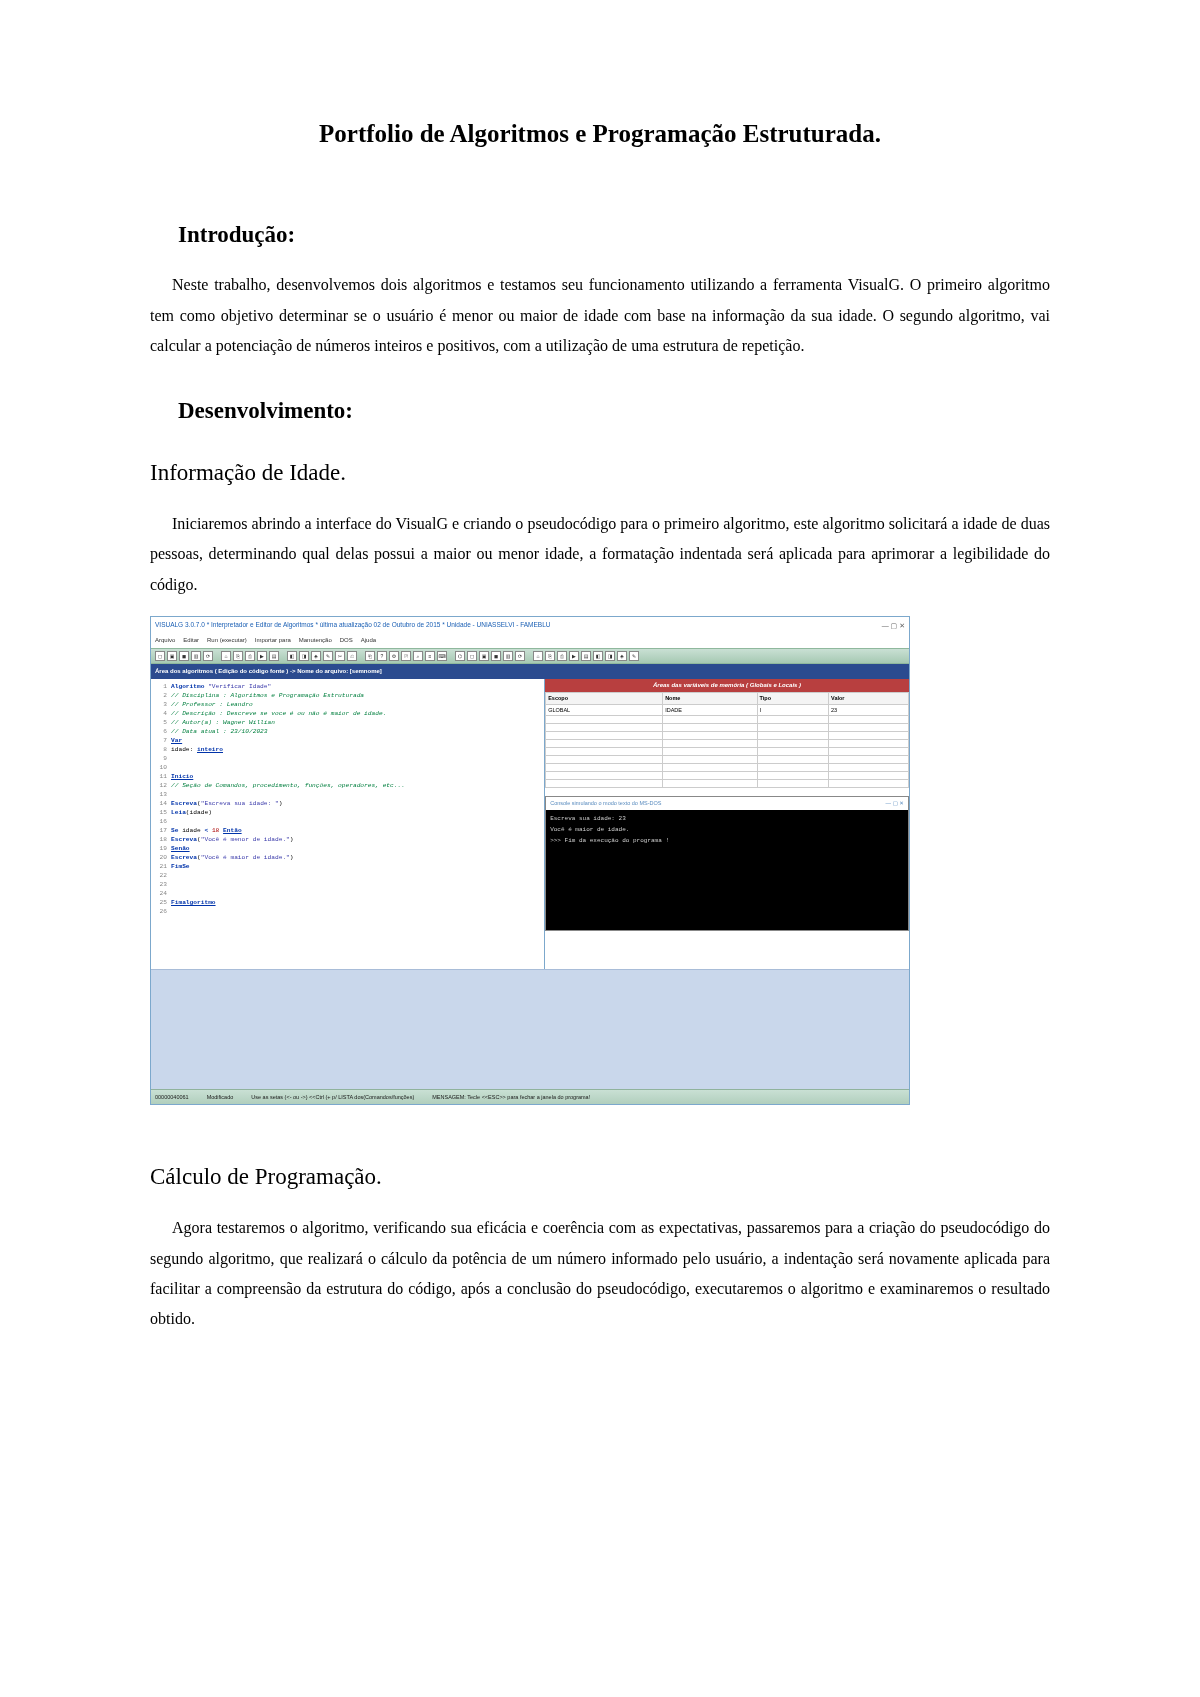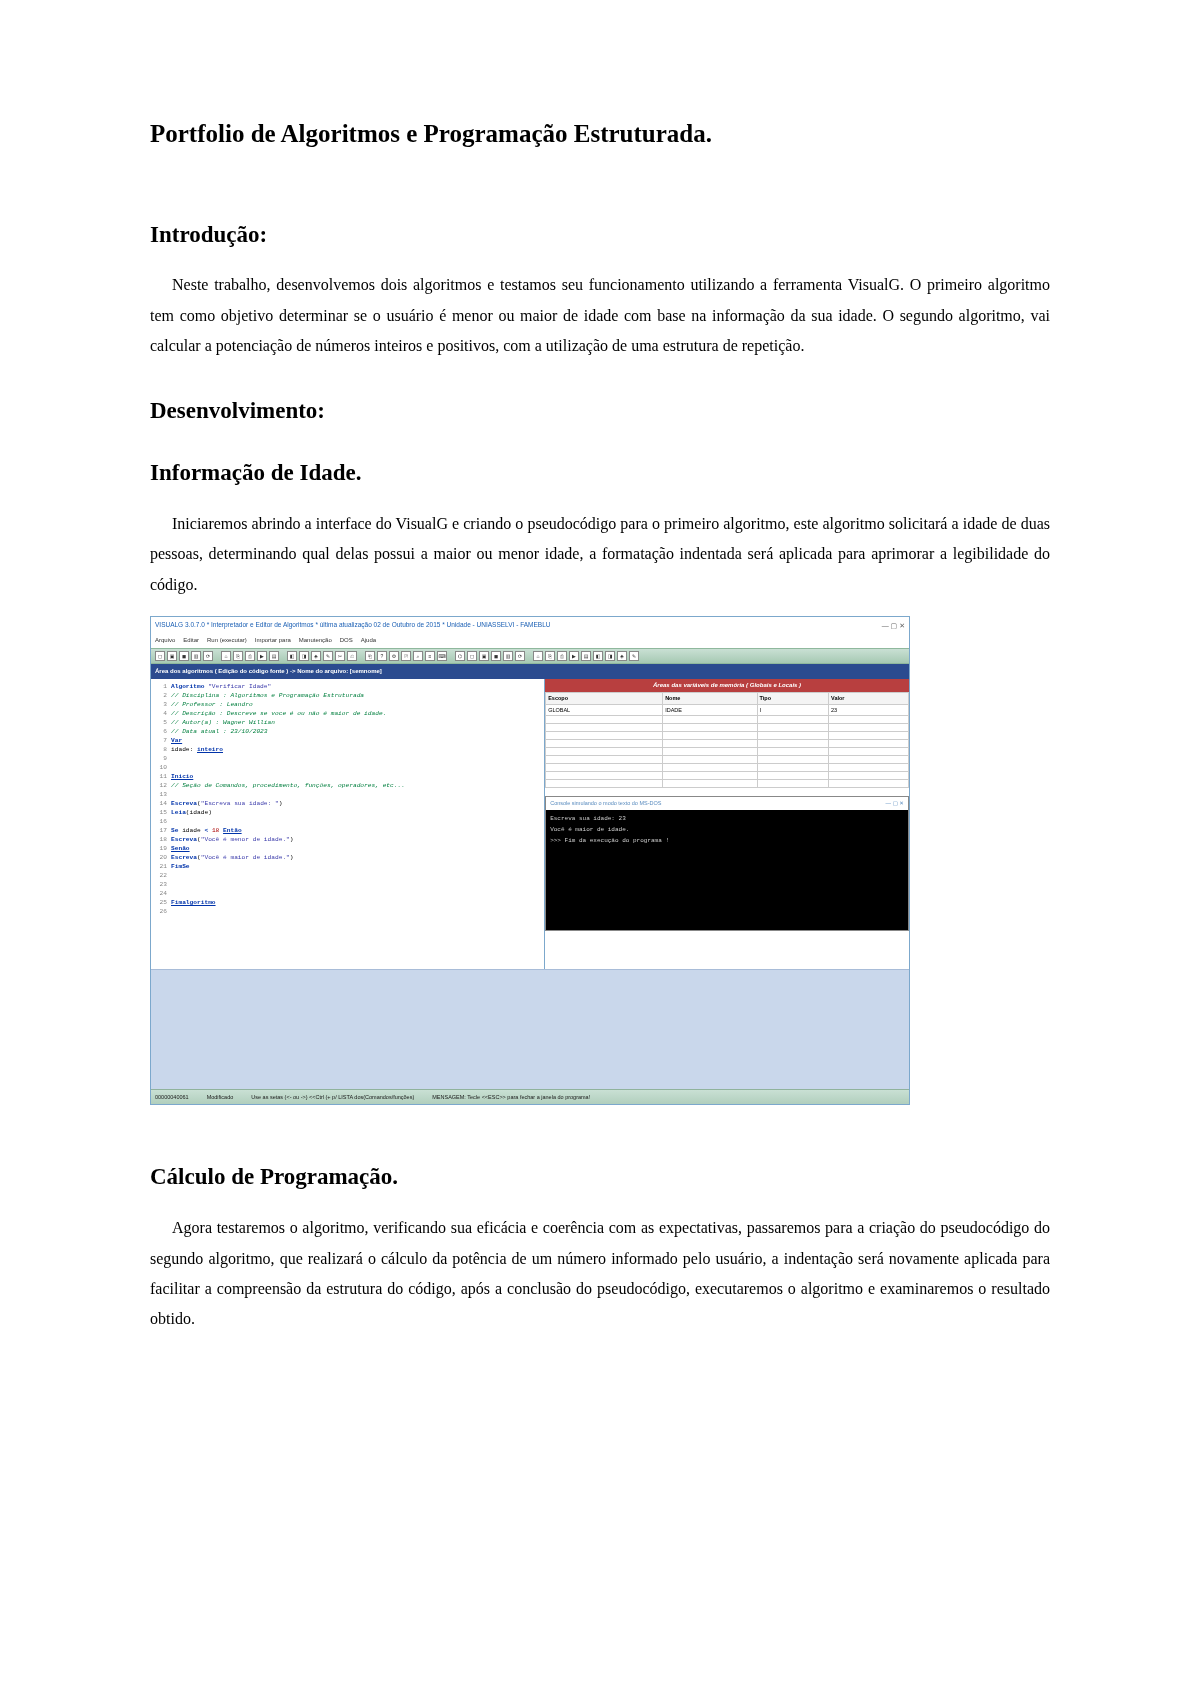--- a/index.html
+++ b/index.html
@@ -8,32 +8,33 @@
     height: 1697px;
     background: #fff;
     font-family: "Times New Roman", Times, serif;
     color: #000;
     padding: 110px 150px 100px 150px;
     line-height: 1.9;
   }
   h1.title {
     font-size: 25px;
     font-weight: bold;
-    text-align: left;
+    text-align: center;
     margin-bottom: 55px;
   }
   h2.section {
     font-size: 23px;
     font-weight: bold;
     margin-top: 28px;
     margin-bottom: 14px;
+    margin-left: 28px;
   }
   h2.sub {
     font-size: 23px;
-    font-weight: bold;
+    font-weight: normal;
     margin-top: 18px;
     margin-bottom: 14px;
   }
   p.body {
     font-size: 16px;
     text-align: justify;
     text-indent: 22px;
     margin-bottom: 10px;
   }
 

